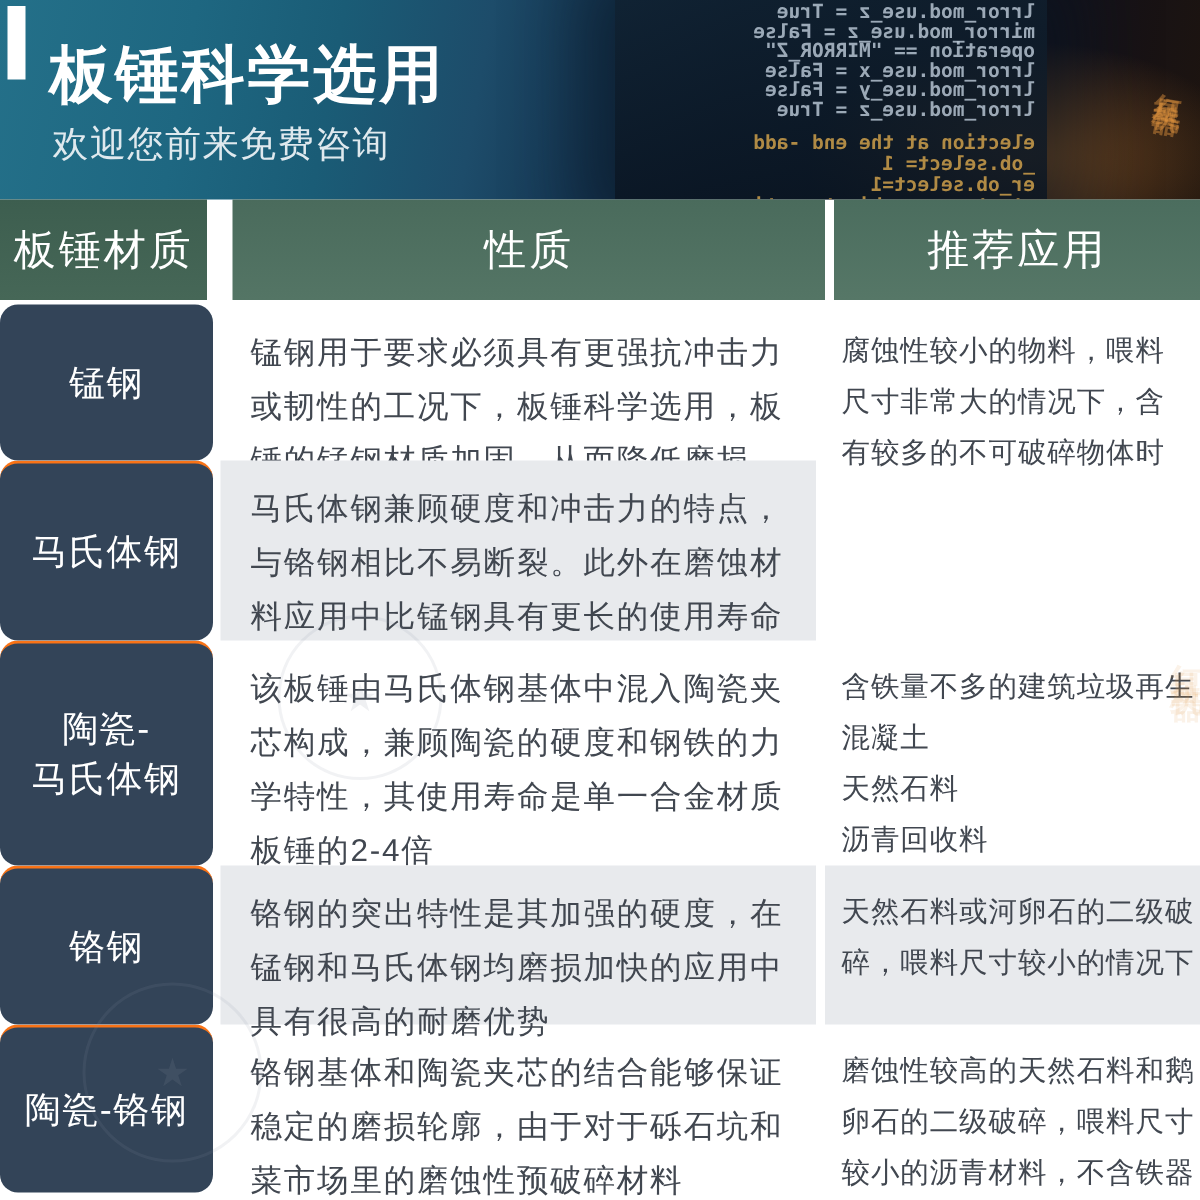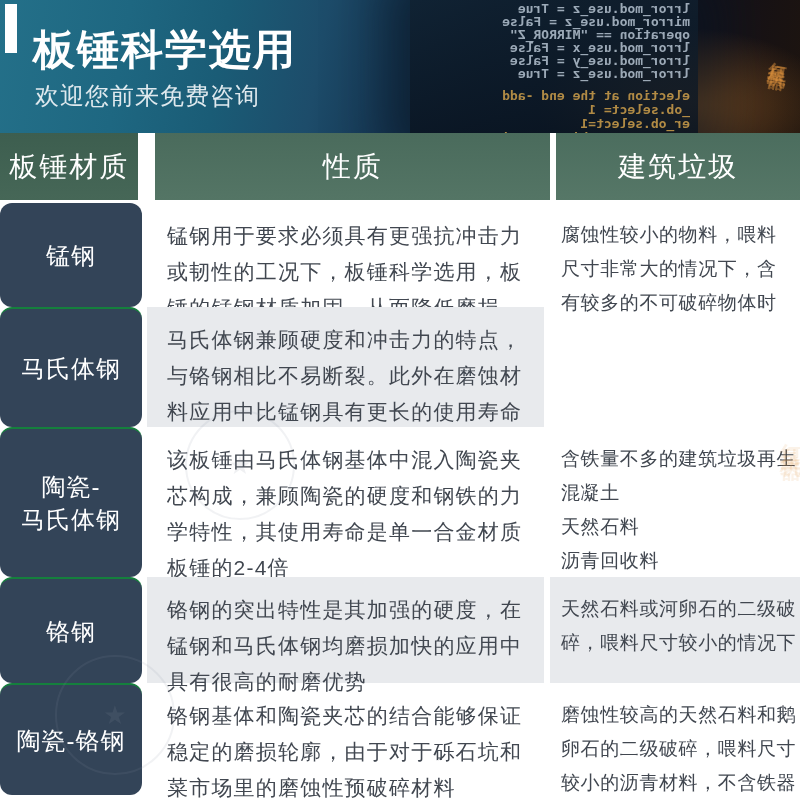--- a/index.html
+++ b/index.html
@@ -53,21 +53,21 @@
   .th-app  { width:250px; margin-left:6px; background:linear-gradient(180deg,#4b6d5e,#567767); }
 
   .trow { display:flex; }
   .r0 { height:104px; } .r1 { height:120px; } .r2 { height:150px; }
   .r3 { height:106px; } .r4 { height:112px; }
   .cell-mat {
     width:142px; background:#334458; color:#ffffff;
     display:flex; align-items:center; justify-content:center; text-align:center;
     font-size:24px; letter-spacing:1px; line-height:33px; white-space:pre-line;border-radius:12px;
   }
-  .trow + .trow .cell-mat { border-top:2px solid #15803d; }
+  .trow + .trow .cell-mat { border-top:2px solid #f97316; }
   .cell-prop {
     width:397px; margin-left:5px; color:#414750;
     font-size:21px; letter-spacing:1.2px; line-height:36px;
     padding:15px 6px 0 20px; white-space:pre-line;
   }
   .cell-app {
     width:250px; margin-left:6px; color:#414750;
     font-size:19px; letter-spacing:0.6px; line-height:34px;
     padding:15px 2px 0 11px; white-space:pre-line;
   }
@@ -111,21 +111,21 @@
     <div class="accent-bar"></div>
     <h1 class="banner-title">板锤科学选用</h1>
     <p class="banner-subtitle">欢迎您前来免费咨询</p>
   </header>
 
   <div class="table">
 
     <div class="hrow">
       <div class="th th-mat">板锤材质</div>
       <div class="th th-prop">性质</div>
-      <div class="th th-app">建筑垃圾</div>
+      <div class="th th-app">推荐应用</div>
     </div>
 
     <div class="trow r0">
       <div class="cell-mat">锰钢</div>
       <div class="cell-prop">锰钢用于要求必须具有更强抗冲击力
 或韧性的工况下，板锤科学选用，板
 锤的锰钢材质加固，从而降低磨损</div>
       <div class="cell-app">腐蚀性较小的物料，喂料
 尺寸非常大的情况下，含
 有较多的不可破碎物体时</div>

